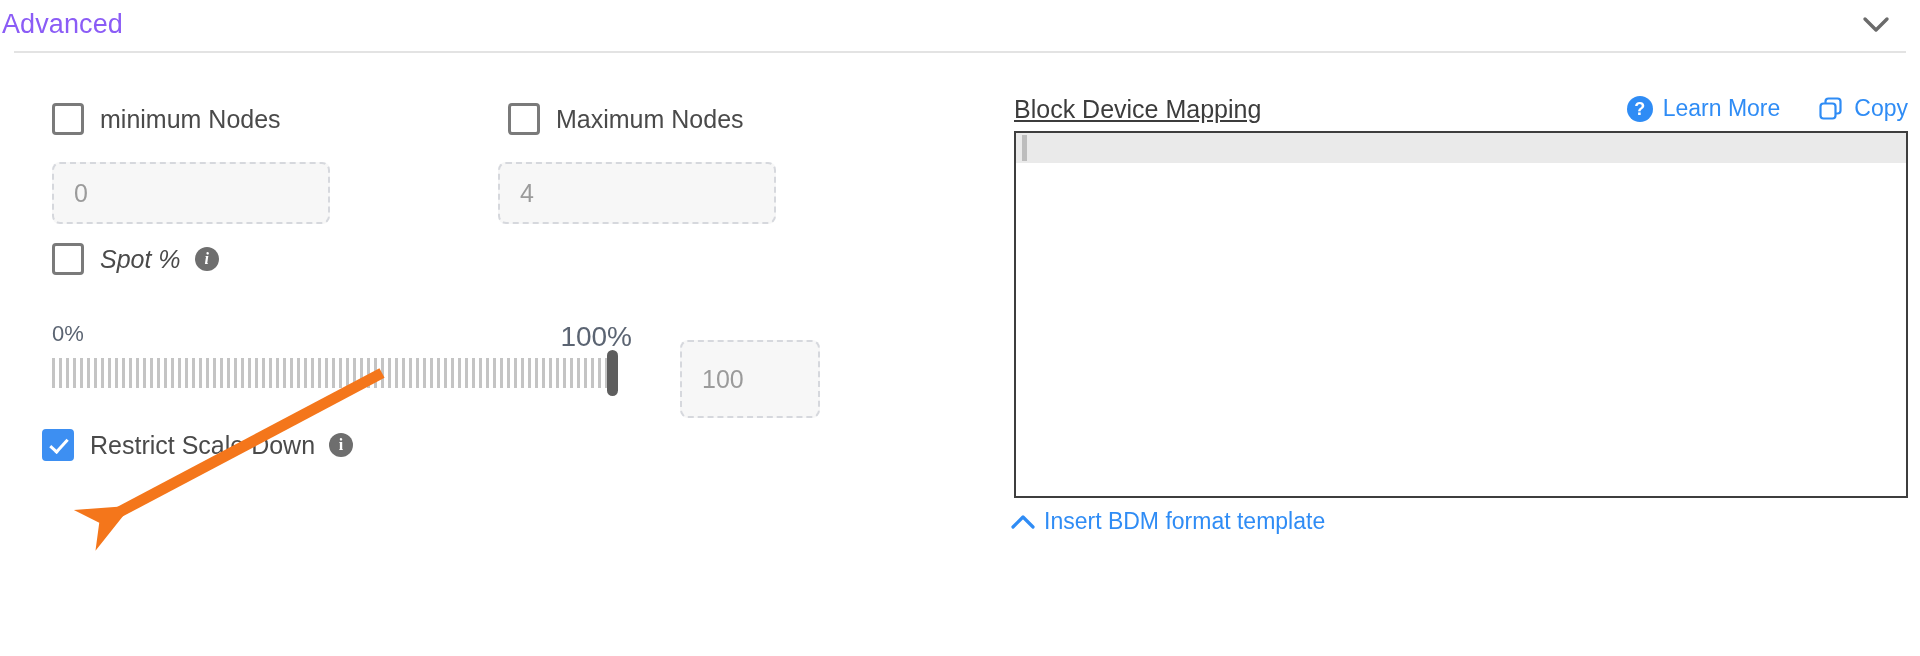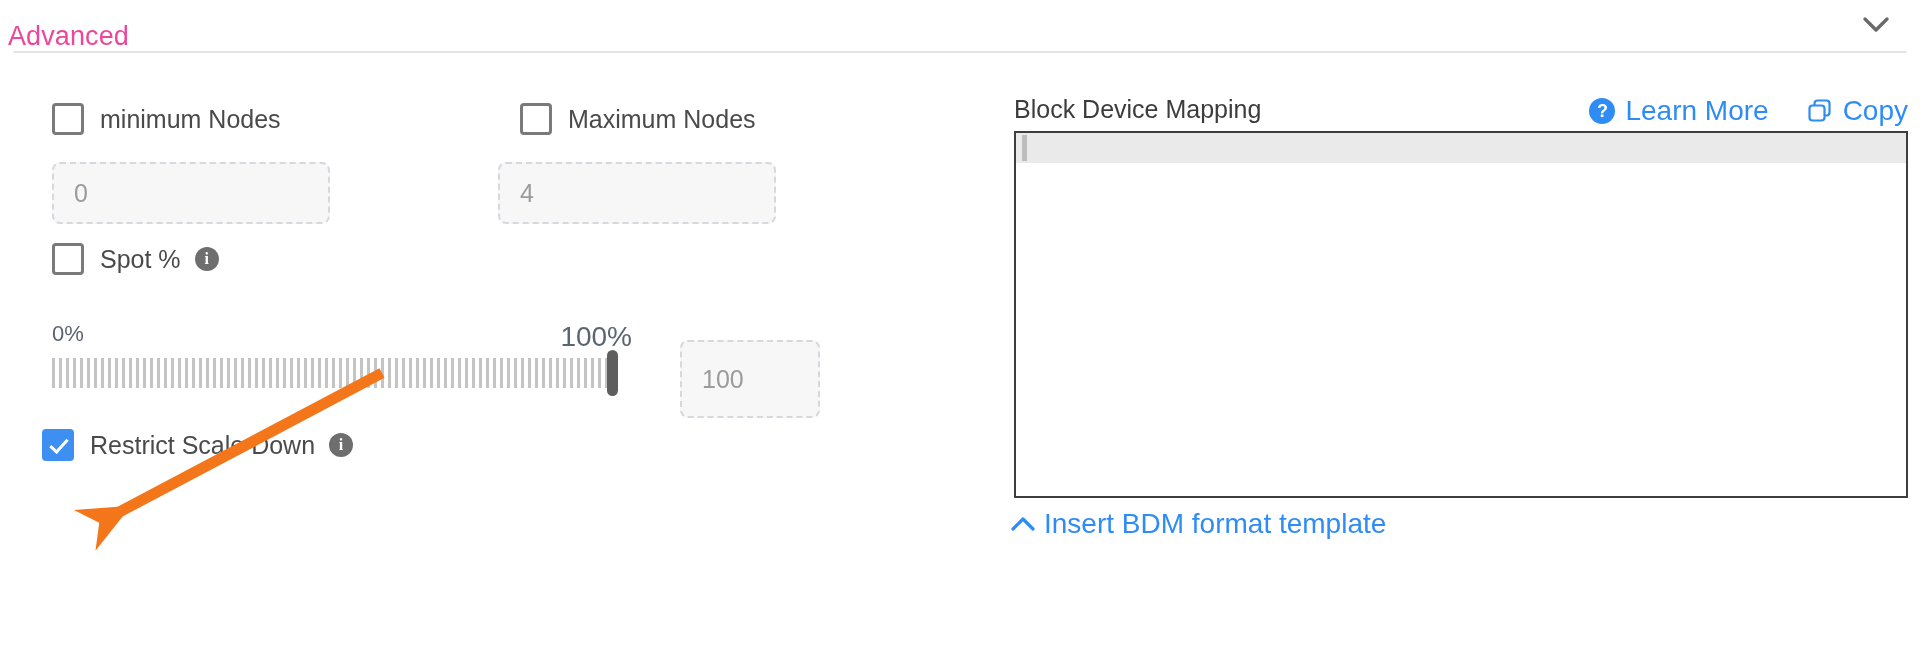--- a/index.html
+++ b/index.html
@@ -10,22 +10,22 @@
     font-family: "Liberation Sans", sans-serif;
     overflow: hidden;
   }
   .page { position: relative; width: 1920px; height: 656px; background:#fff; }
 
   
   .section-header {
     position: absolute; left: 0; top: 0; width: 1920px; height: 53px;
   }
   .section-title {
-    position: absolute; left: 8px; top: 9px;
-    font-size: 27px; color: #ec4899; font-weight: 400; letter-spacing: 0.1px; margin-top: 12px;
+    position: absolute; left: 2px; top: 9px;
+    font-size: 27px; color: #8b5cf6; font-weight: 400; letter-spacing: 0.1px;
   }
   .collapse-chevron {
     position: absolute; right: 28px; top: 12px;
     width: 32px; height: 26px; cursor: pointer;
   }
   .divider {
     position: absolute; left: 14px; top: 51px; width: 1892px; height: 2px;
     background: #e3e3e3;
   }
 
@@ -79,34 +79,34 @@
   }
   .slider-thumb {
     position: absolute; left: 555px; top: 29px; width: 11px; height: 46px;
     background: #5e5e5e; border-radius: 6px; cursor: pointer;
   }
 
   
   .right-col { position: absolute; left: 960px; top: 53px; width: 960px; height: 603px; }
   .bdm-title {
     position: absolute; left: 54px; top: 42px;
-    font-size: 25px; color: #3c3c3c;
+    font-size: 25px; color: #3c3c3c; text-decoration: underline;
   }
   .bdm-actions {
     position: absolute; right: 12px; top: 42px;
     display: flex; align-items: center; gap: 10px;
   }
   .q-icon {
     width: 26px; height: 26px; border-radius: 50%; background: #2f8cf5;
     color: #fff; font-size: 18px; font-weight: bold;
     display: flex; align-items: center; justify-content: center;
     cursor: pointer; flex: none; line-height: 1;
   }
   .link-blue {
-    font-size: 28px; color: #2f8cf5; cursor: pointer; white-space: nowrap;
+    font-size: 23px; color: #2f8cf5; cursor: pointer; white-space: nowrap;
   }
   .gap-lg { width: 18px; }
   .copy-icon { width: 26px; height: 26px; cursor: pointer; flex: none; }
 
   .editor {
     position: absolute; left: 54px; top: 78px; width: 894px; height: 367px;
     border: 2px solid #3e3e3e; background: #fff; overflow: hidden;
   }
   .editor-line {
     position: relative; height: 30px; background: #eaeaea; width: 100%;
@@ -145,29 +145,29 @@
   <div class="left-col">
 
     <div class="cb-row" style="left:52px; top:50px;">
       <div class="checkbox"></div>
       <div class="cb-label">minimum Nodes</div>
     </div>
     <div class="field-box" style="left:52px; top:109px; width:278px; height:62px;">
       <span class="val">0</span>
     </div>
 
-    <div class="cb-row" style="left:520px; top:50px;">
+    <div class="cb-row" style="left:508px; top:50px;">
       <div class="checkbox"></div>
       <div class="cb-label">Maximum Nodes</div>
     </div>
     <div class="field-box" style="left:498px; top:109px; width:278px; height:62px;">
       <span class="val">4</span>
     </div>
 
-    <div class="cb-row" style="left:52px; top:190px;">
+    <div class="cb-row" style="left:52px; top:190px;font-style:italic;">
       <div class="checkbox"></div>
       <div class="cb-label">Spot %</div>
       <div class="info-icon">i</div>
     </div>
 
     <div class="slider-wrap">
       <div class="slider-minmax">
         <span class="slider-min">0%</span>
         <span class="slider-max">100%</span>
       </div>

